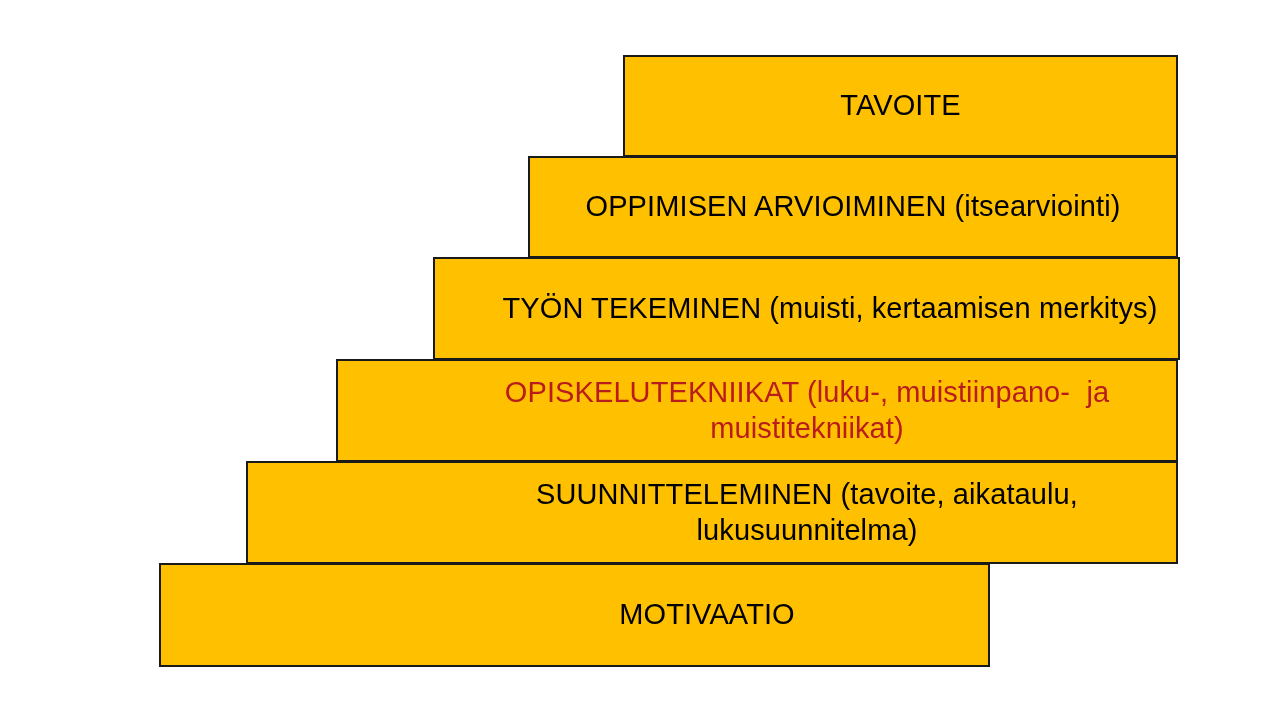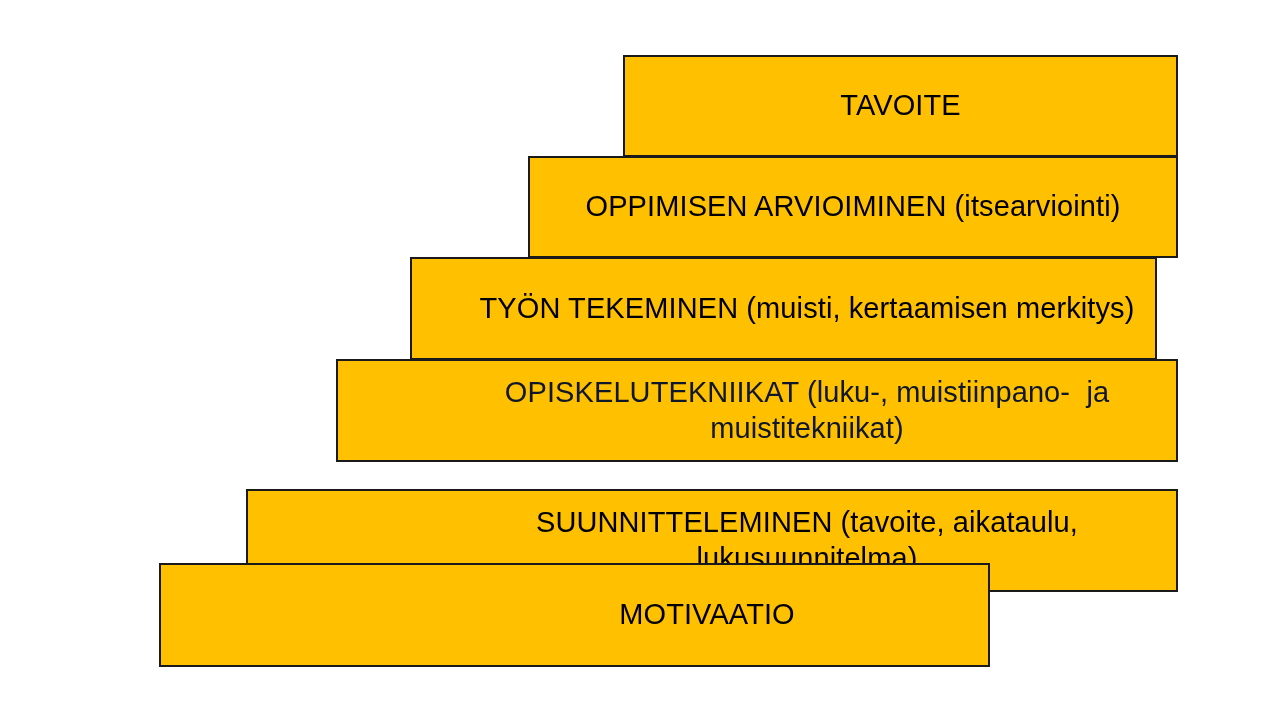--- a/index.html
+++ b/index.html
@@ -36,21 +36,21 @@
     font-size: 29px;
     line-height: 1.22;
     text-align: center;
     letter-spacing: 0.1px;
     white-space: pre-wrap;
     padding: 0 8px;
   }
   
   #step-1 { left: 623px; top: 55px;  width: 555px; height: 102px; }
   #step-2 { left: 528px; top: 156px; width: 650px; height: 102px; }
-  #step-3 { left: 410px; top: 257px; width: 747px; height: 103px; }
+  #step-3 { left: 433px; top: 257px; width: 747px; height: 103px; }
   #step-4 { left: 336px; top: 359px; width: 842px; height: 103px; }
   #step-5 { left: 246px; top: 461px; width: 932px; height: 103px; }
   #step-6 { left: 159px; top: 563px; width: 831px; height: 104px; }
 
   
   #step-1 .text-frame { width: 555px; margin-left: 0px; }
   #step-2 .text-frame { width: 650px; margin-left: 0px; }
   #step-3 .text-frame { width: 700px; margin-left: 47px; }
   #step-4 .text-frame { width: 740px; margin-left: 100px; }
   #step-5 .text-frame { width: 740px; margin-left: 190px; }
@@ -79,25 +79,25 @@
   </div>
 
   <div class="step" id="step-3" style="background: rgb(255, 192, 0); border-color: rgb(26, 26, 26);">
     <div class="text-frame">
       <span class="step-label" style="color: rgb(0, 0, 0);">TYÖN TEKEMINEN (muisti, kertaamisen merkitys)</span>
     </div>
   </div>
 
   <div class="step" id="step-4" style="background: rgb(255, 192, 0); border-color: rgb(26, 26, 26);">
     <div class="text-frame">
-      <span class="step-label" style="color: #0f172a;">OPISKELUTEKNIIKAT (luku-, muistiinpano-  ja muistitekniikat)</span>
+      <span class="step-label" style="color: #b91c1c;">OPISKELUTEKNIIKAT (luku-, muistiinpano-  ja muistitekniikat)</span>
     </div>
   </div>
 
-  <div class="step" id="step-5" style="background: rgb(255, 192, 0); border-color: rgb(26, 26, 26); margin-top: 28px;">
+  <div class="step" id="step-5" style="background: rgb(255, 192, 0); border-color: rgb(26, 26, 26);">
     <div class="text-frame">
       <span class="step-label" style="color: rgb(0, 0, 0);">SUUNNITTELEMINEN (tavoite, aikataulu, lukusuunnitelma)</span>
     </div>
   </div>
 
   <div class="step" id="step-6" style="background: rgb(255, 192, 0); border-color: rgb(26, 26, 26);">
     <div class="text-frame">
       <span class="step-label" style="color: rgb(0, 0, 0);">MOTIVAATIO</span>
     </div>
   </div>

